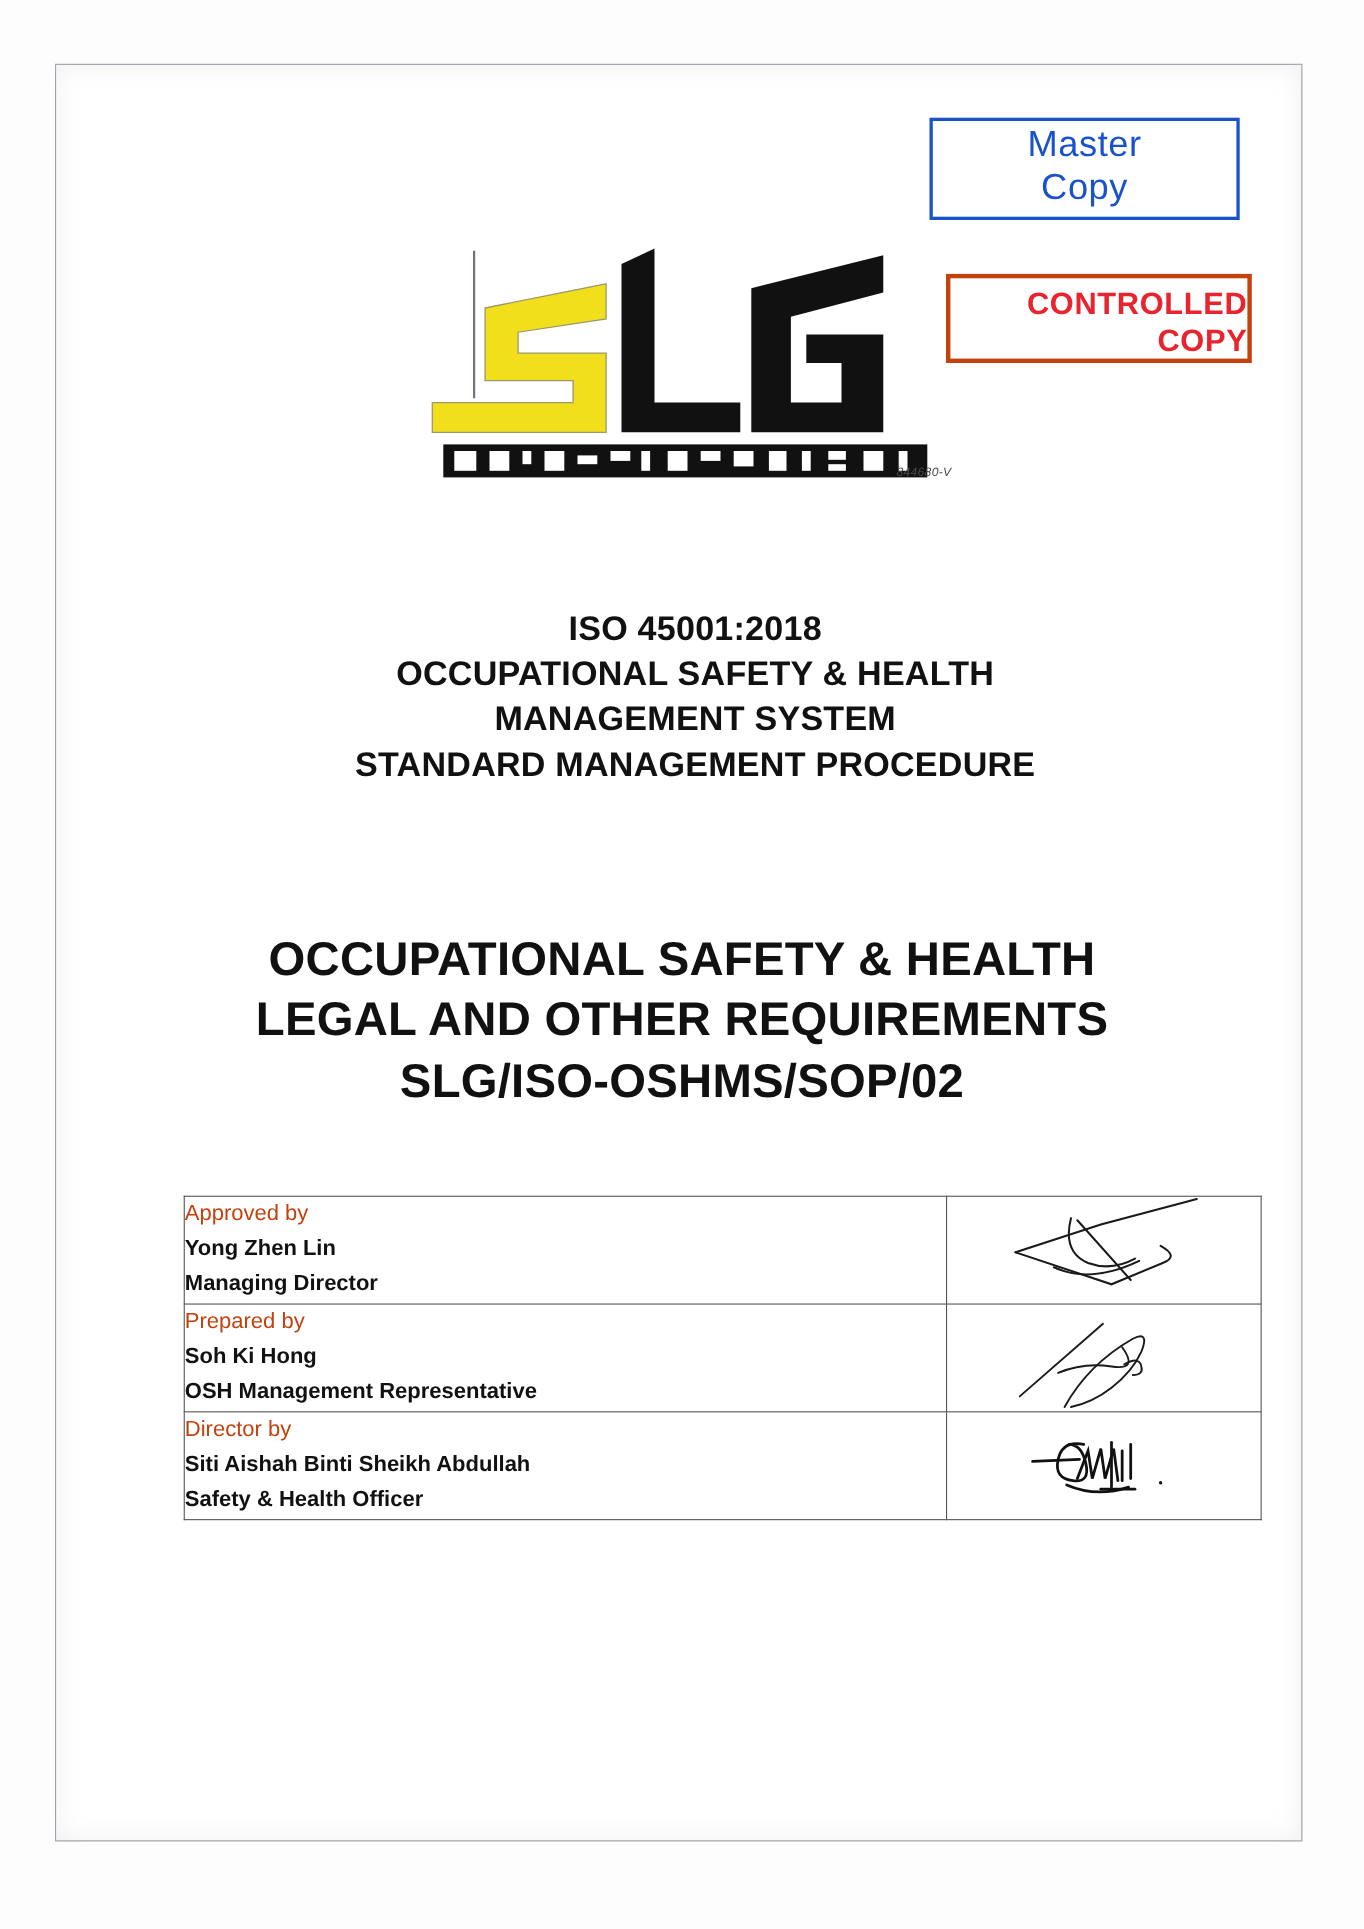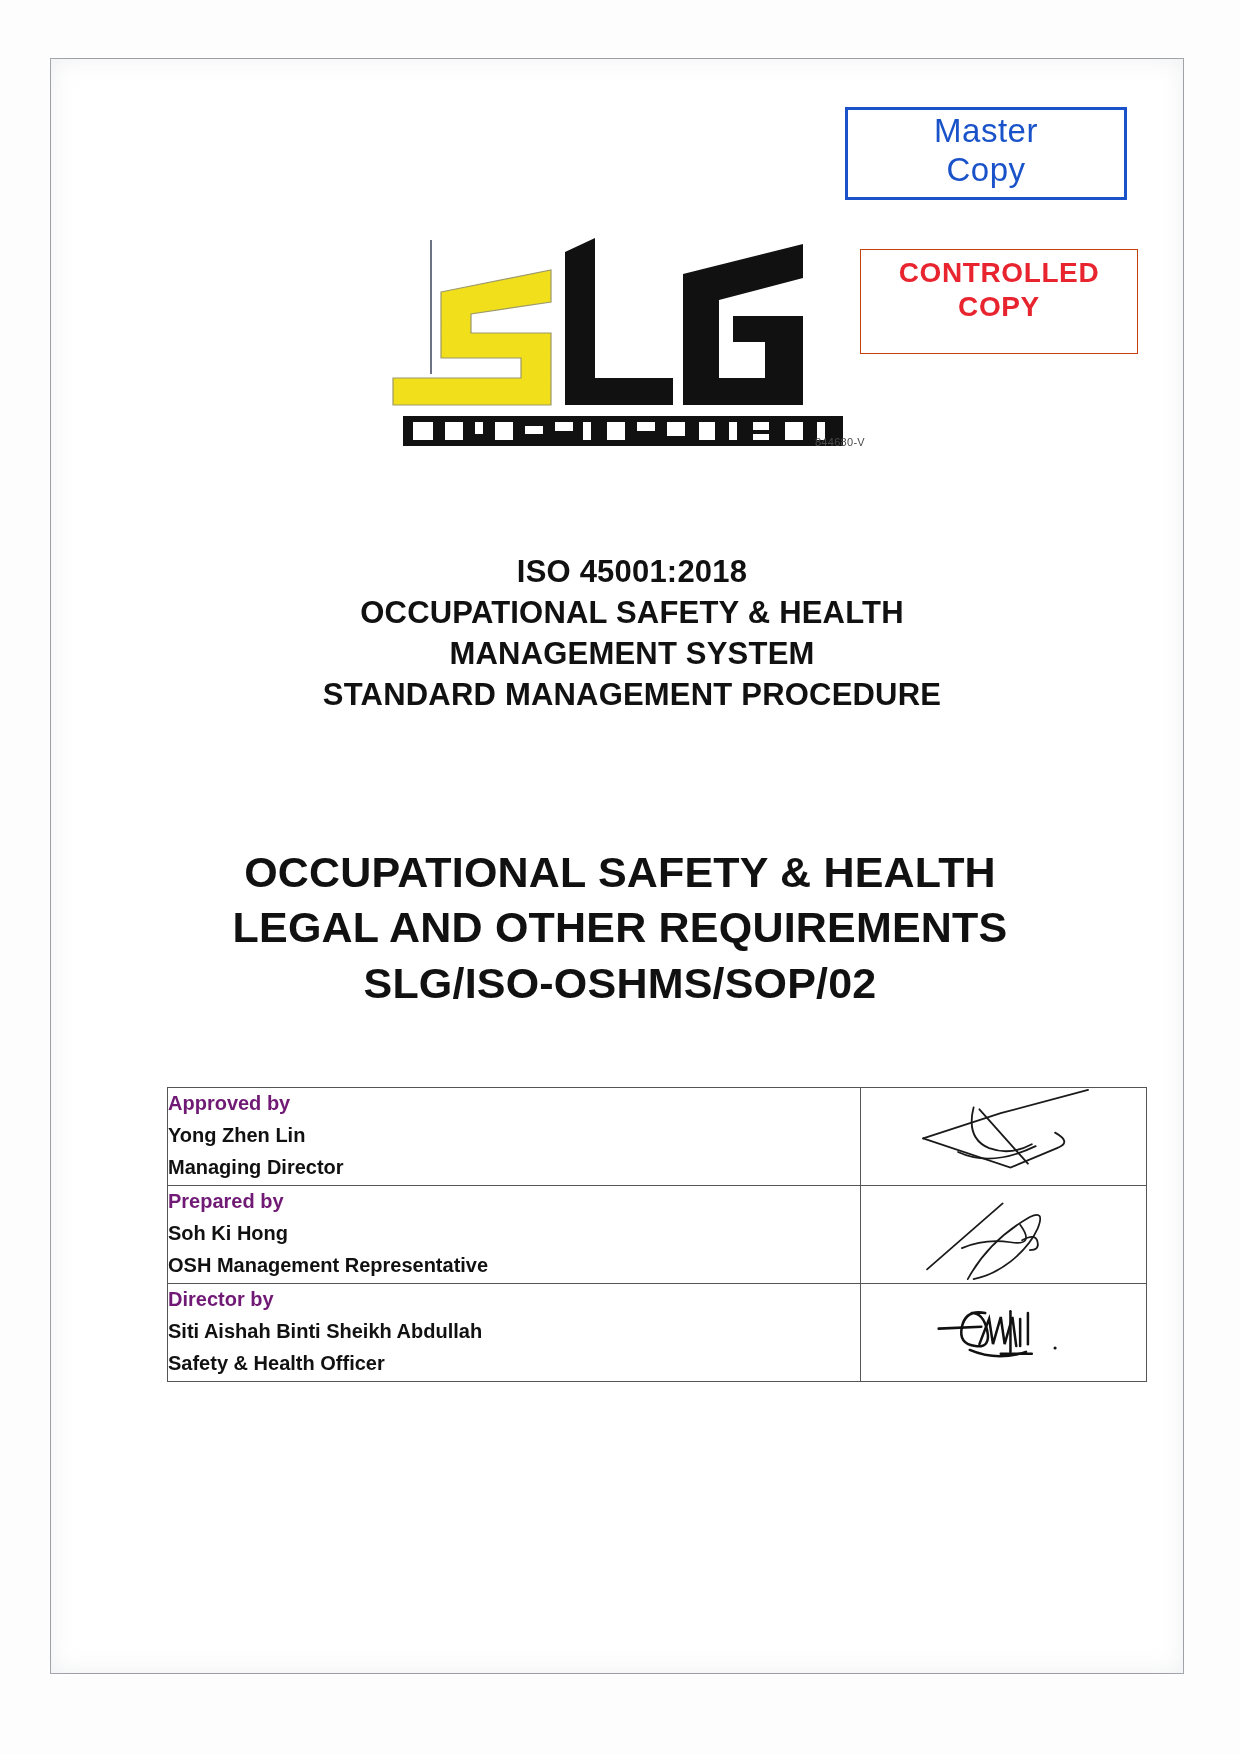--- a/index.html
+++ b/index.html
@@ -52,40 +52,41 @@
     padding-top: 2px;
     letter-spacing: 0.5px;
   }
   .stamp-master .ln { display: block; }
 
   .stamp-controlled {
     position: absolute;
     left: 860px;
     top: 249px;
     width: 278px;
-    height: 105px;
-    border: 1px solid #c2410c;
+    height: 81px;
+    border: 4px solid #c2410c;
     box-sizing: border-box;
     color: #e8242f;
     font-weight: bold;
     font-size: 28px;
     line-height: 1.22;
-    text-align: center;
+    text-align: right;
     padding-top: 6px;
     letter-spacing: 0.6px;
   }
   .stamp-controlled .ln { display: block; }
 
   
   .logo-wrap {
     position: absolute;
     left: 383px;
-    top: 230px;
+    top: 218px;
     width: 480px;
     height: 230px;
+    font-style: italic;
   }
   .logo-svg { display: block; }
   .logo-regno {
     position: absolute;
     right: -2px;
     bottom: 12px;
     font-size: 11px;
     color: #4a4a4a;
     font-family: "Liberation Sans", sans-serif;
     letter-spacing: 0.3px;
@@ -139,23 +140,23 @@
     padding: 13px 18px 16px 18px;
     height: 98px;
     box-sizing: border-box;
     width: 694px;
   }
   .sig-cell-sign {
     width: 286px;
     position: relative;
   }
   .role-label {
-    font-weight: bold;
+    font-weight: normal;
     font-size: 20px;
-    color: #701a75;
+    color: #c2410c;
     line-height: 1.55;
   }
   .person-name,
   .person-title {
     font-size: 20px;
     color: #111;
     line-height: 1.6;
     font-weight: bold;
   }
   .sig-draw {

